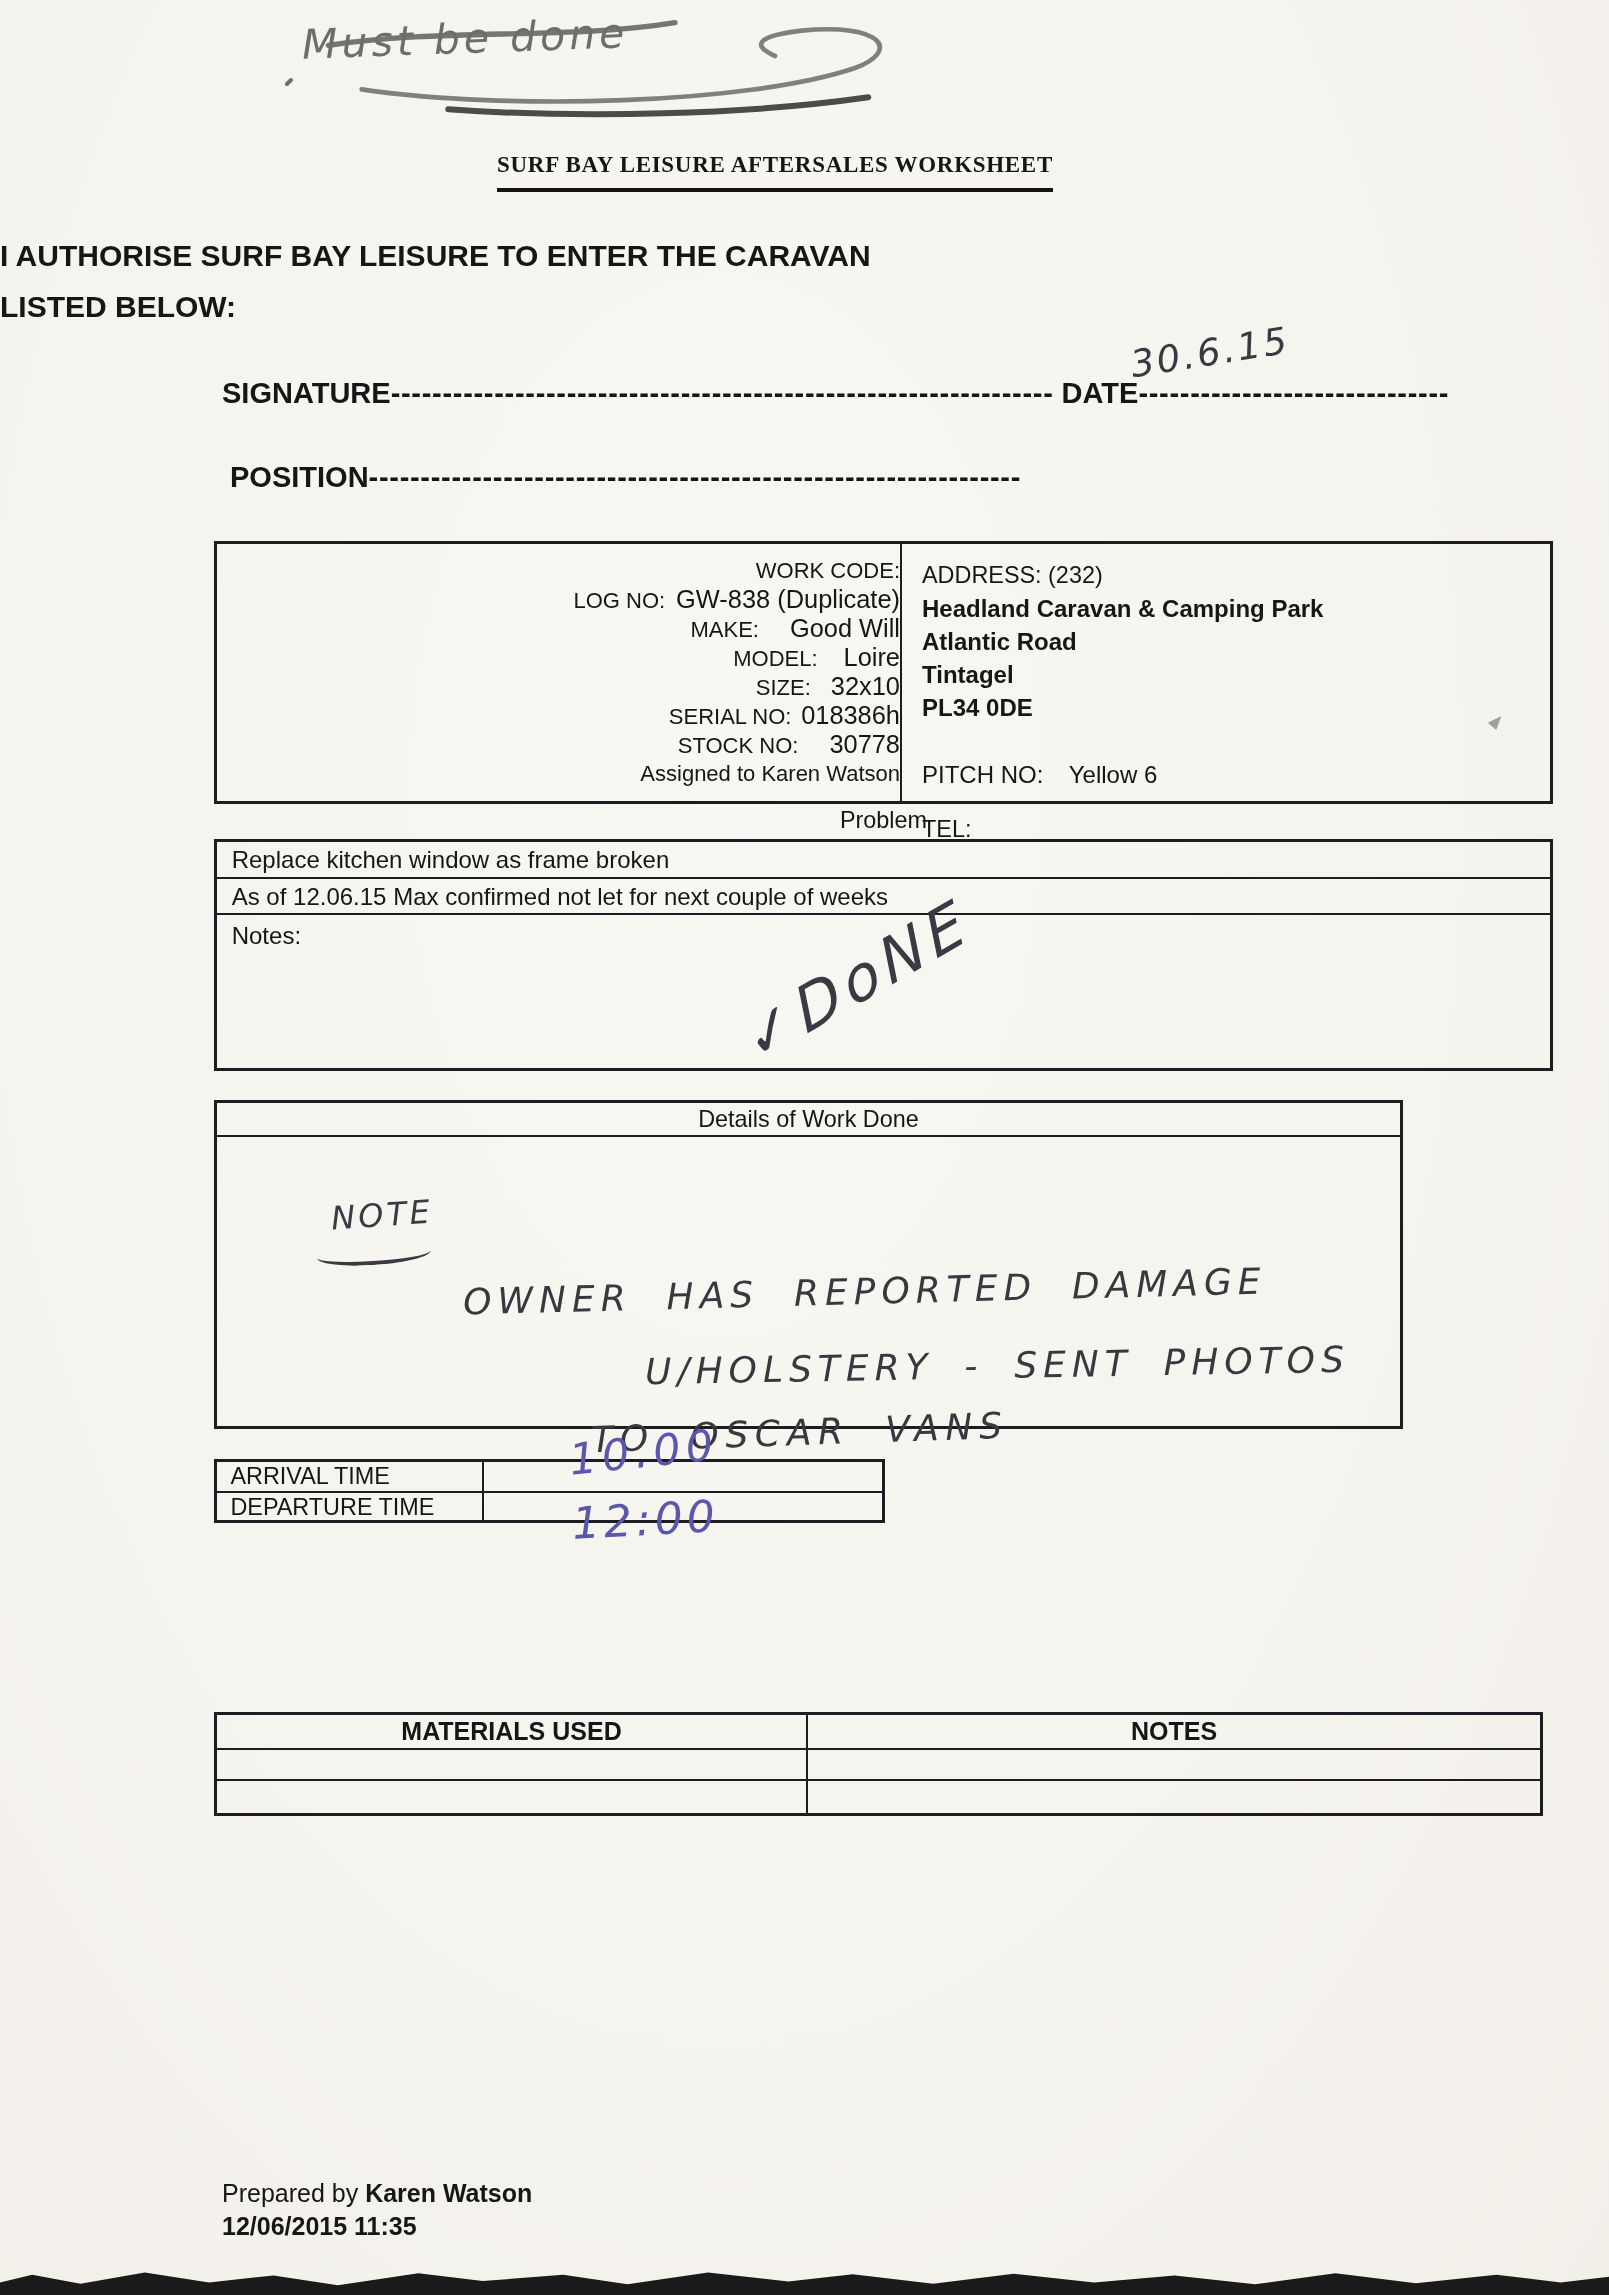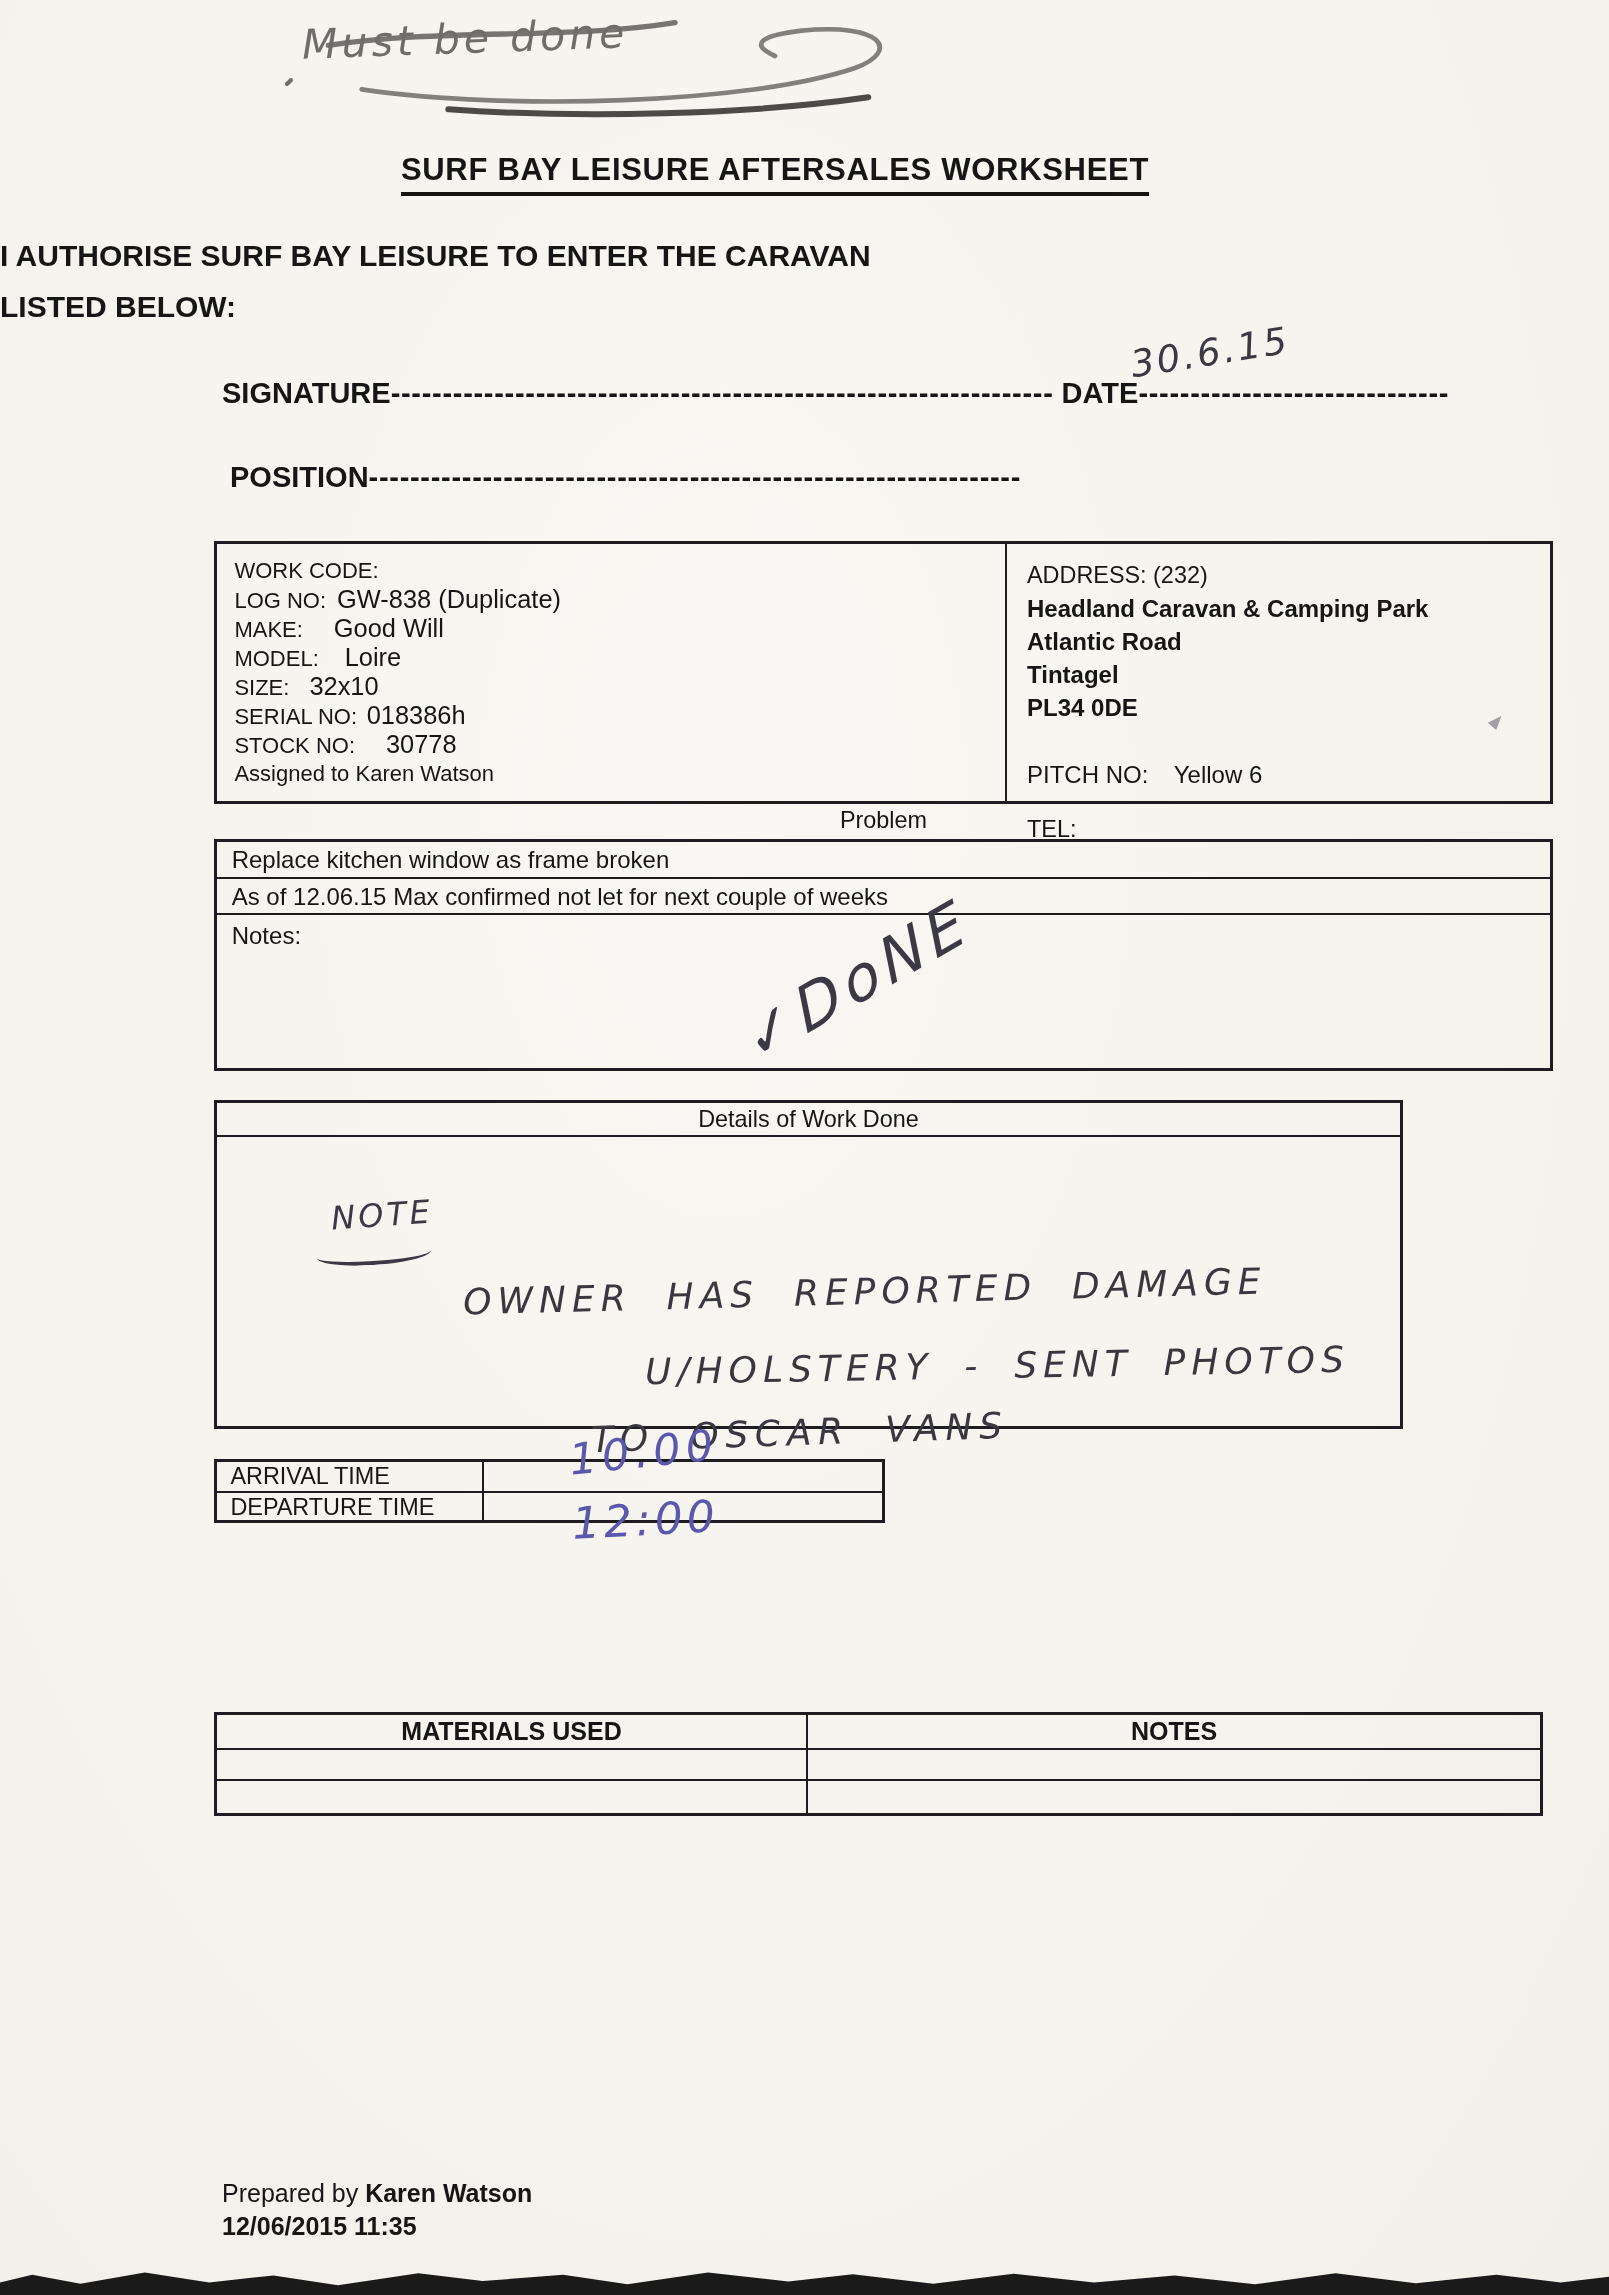--- a/index.html
+++ b/index.html
@@ -14,32 +14,32 @@
   .annot-top{left:281px;top:4px;width:668px;height:120px;}
   .annot-text{
     position:absolute;left:21.4px;top:10.7px;
     font-family:"DejaVu Sans", sans-serif;font-style:italic;
     font-size:41px;letter-spacing:4px;color:#6f6d6a;transform:rotate(-2deg);white-space:nowrap;
   }
   .annot-svg{position:absolute;left:0;top:0;}
   
   .title-wrap{left:0;top:152px;width:1550px;text-align:center;}
   .title{
-    display:inline-block;font-size:31px;font-weight:bold;letter-spacing:0.7px;
-    border-bottom:4.7px solid #141414;padding-bottom:4px;
+    display:inline-block;font-size:23px;font-weight:bold;letter-spacing:0.7px;
+    border-bottom:4.7px solid #141414;padding-bottom:10px;font-family:Liberation Serif, serif;
   }
   .auth-wrap{left:0;top:230px;width:1550px;text-align:left;font-size:30px;font-weight:bold;line-height:51px;}
   .sig-row{left:222px;top:377px;font-size:29px;font-weight:bold;white-space:nowrap;}
   .pos-row{left:230px;top:461px;font-size:29px;font-weight:bold;white-space:nowrap;}
   .dashes{letter-spacing:0.7px;}
   .hw{font-family:"DejaVu Sans", sans-serif;font-style:italic;white-space:nowrap;}
   .hw-date{left:1130px;top:331px;font-size:37px;color:#3a3942;transform:rotate(-9deg);letter-spacing:2.7px;}
   
   .info-table{left:214px;top:541px;width:1339px;height:263px;border:3.3px solid #1d1c21;box-sizing:border-box;display:flex;}
-  .info-left{width:790px;border-right:2.7px solid #1d1c21;box-sizing:border-box;padding:12px 0 0 17.4px;}
+  .info-left{width:685px;border-right:2.7px solid #1d1c21;box-sizing:border-box;padding:12px 0 0 17.4px;text-align:right;}
   .info-line{height:29px;line-height:29px;white-space:nowrap;}
   .info-label{font-size:22px;}
   .info-value{font-size:25.4px;}
   .info-right{flex:1;padding:14.7px 0 0 20px;box-sizing:border-box;}
   .addr-label{font-size:23.4px;height:33px;line-height:33px;}
   .addr-line{font-size:24px;font-weight:bold;height:33px;line-height:33px;}
   .pitch-line{font-size:24px;margin-top:37px;}
   .pitch-value{margin-left:25.4px;}
   .tel-line{font-size:23.4px;margin-top:27px;}
   

